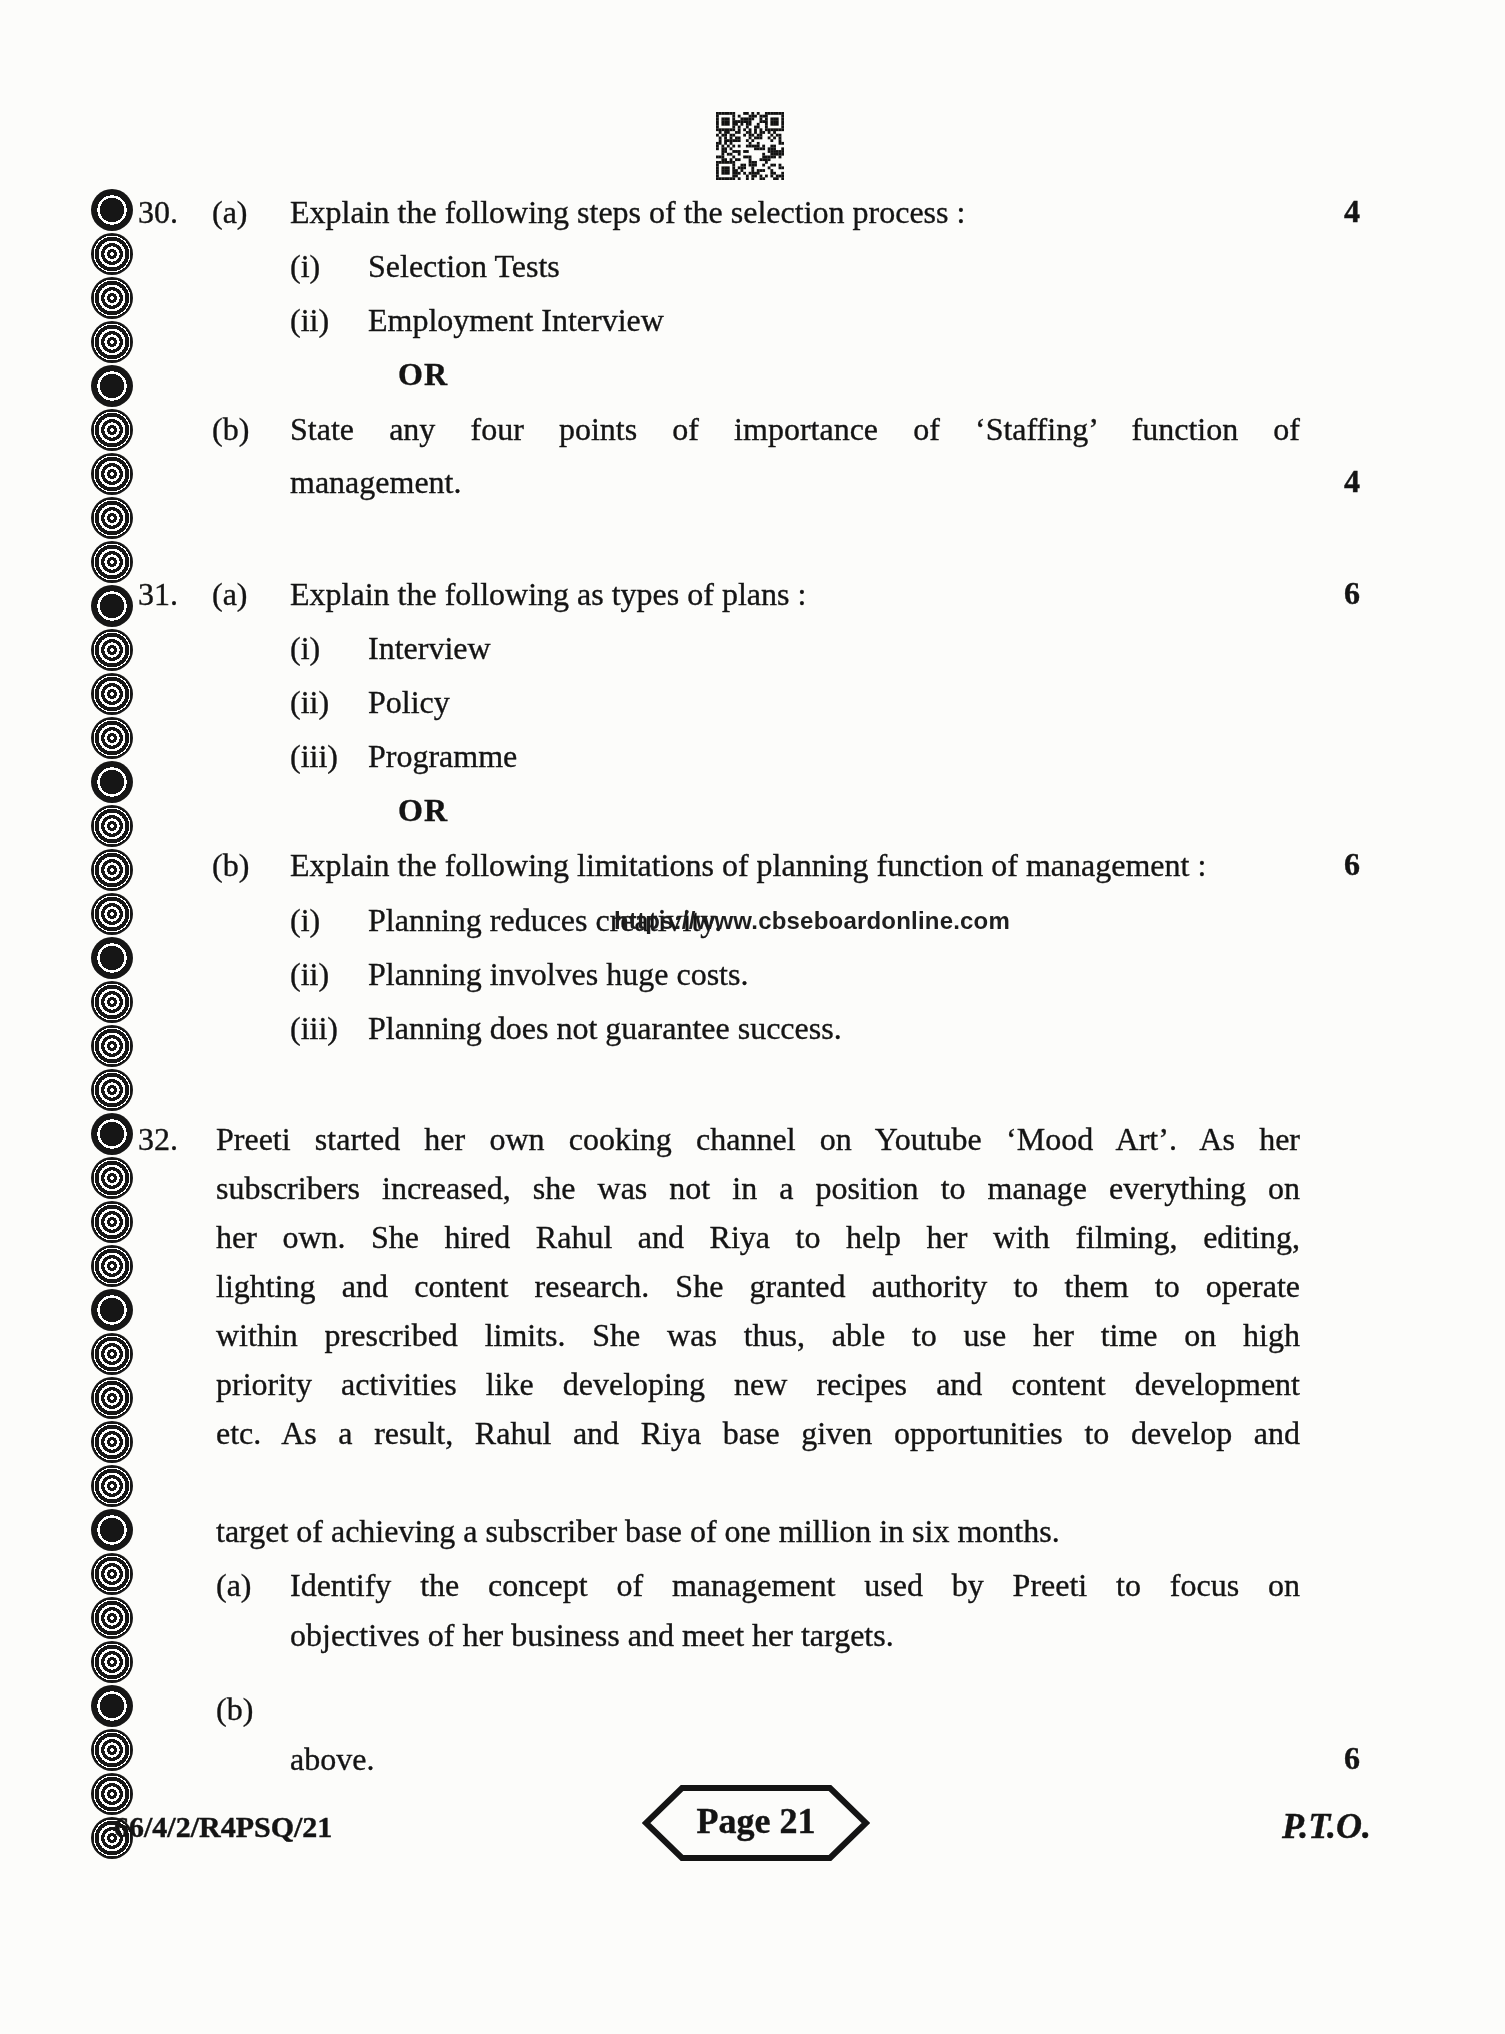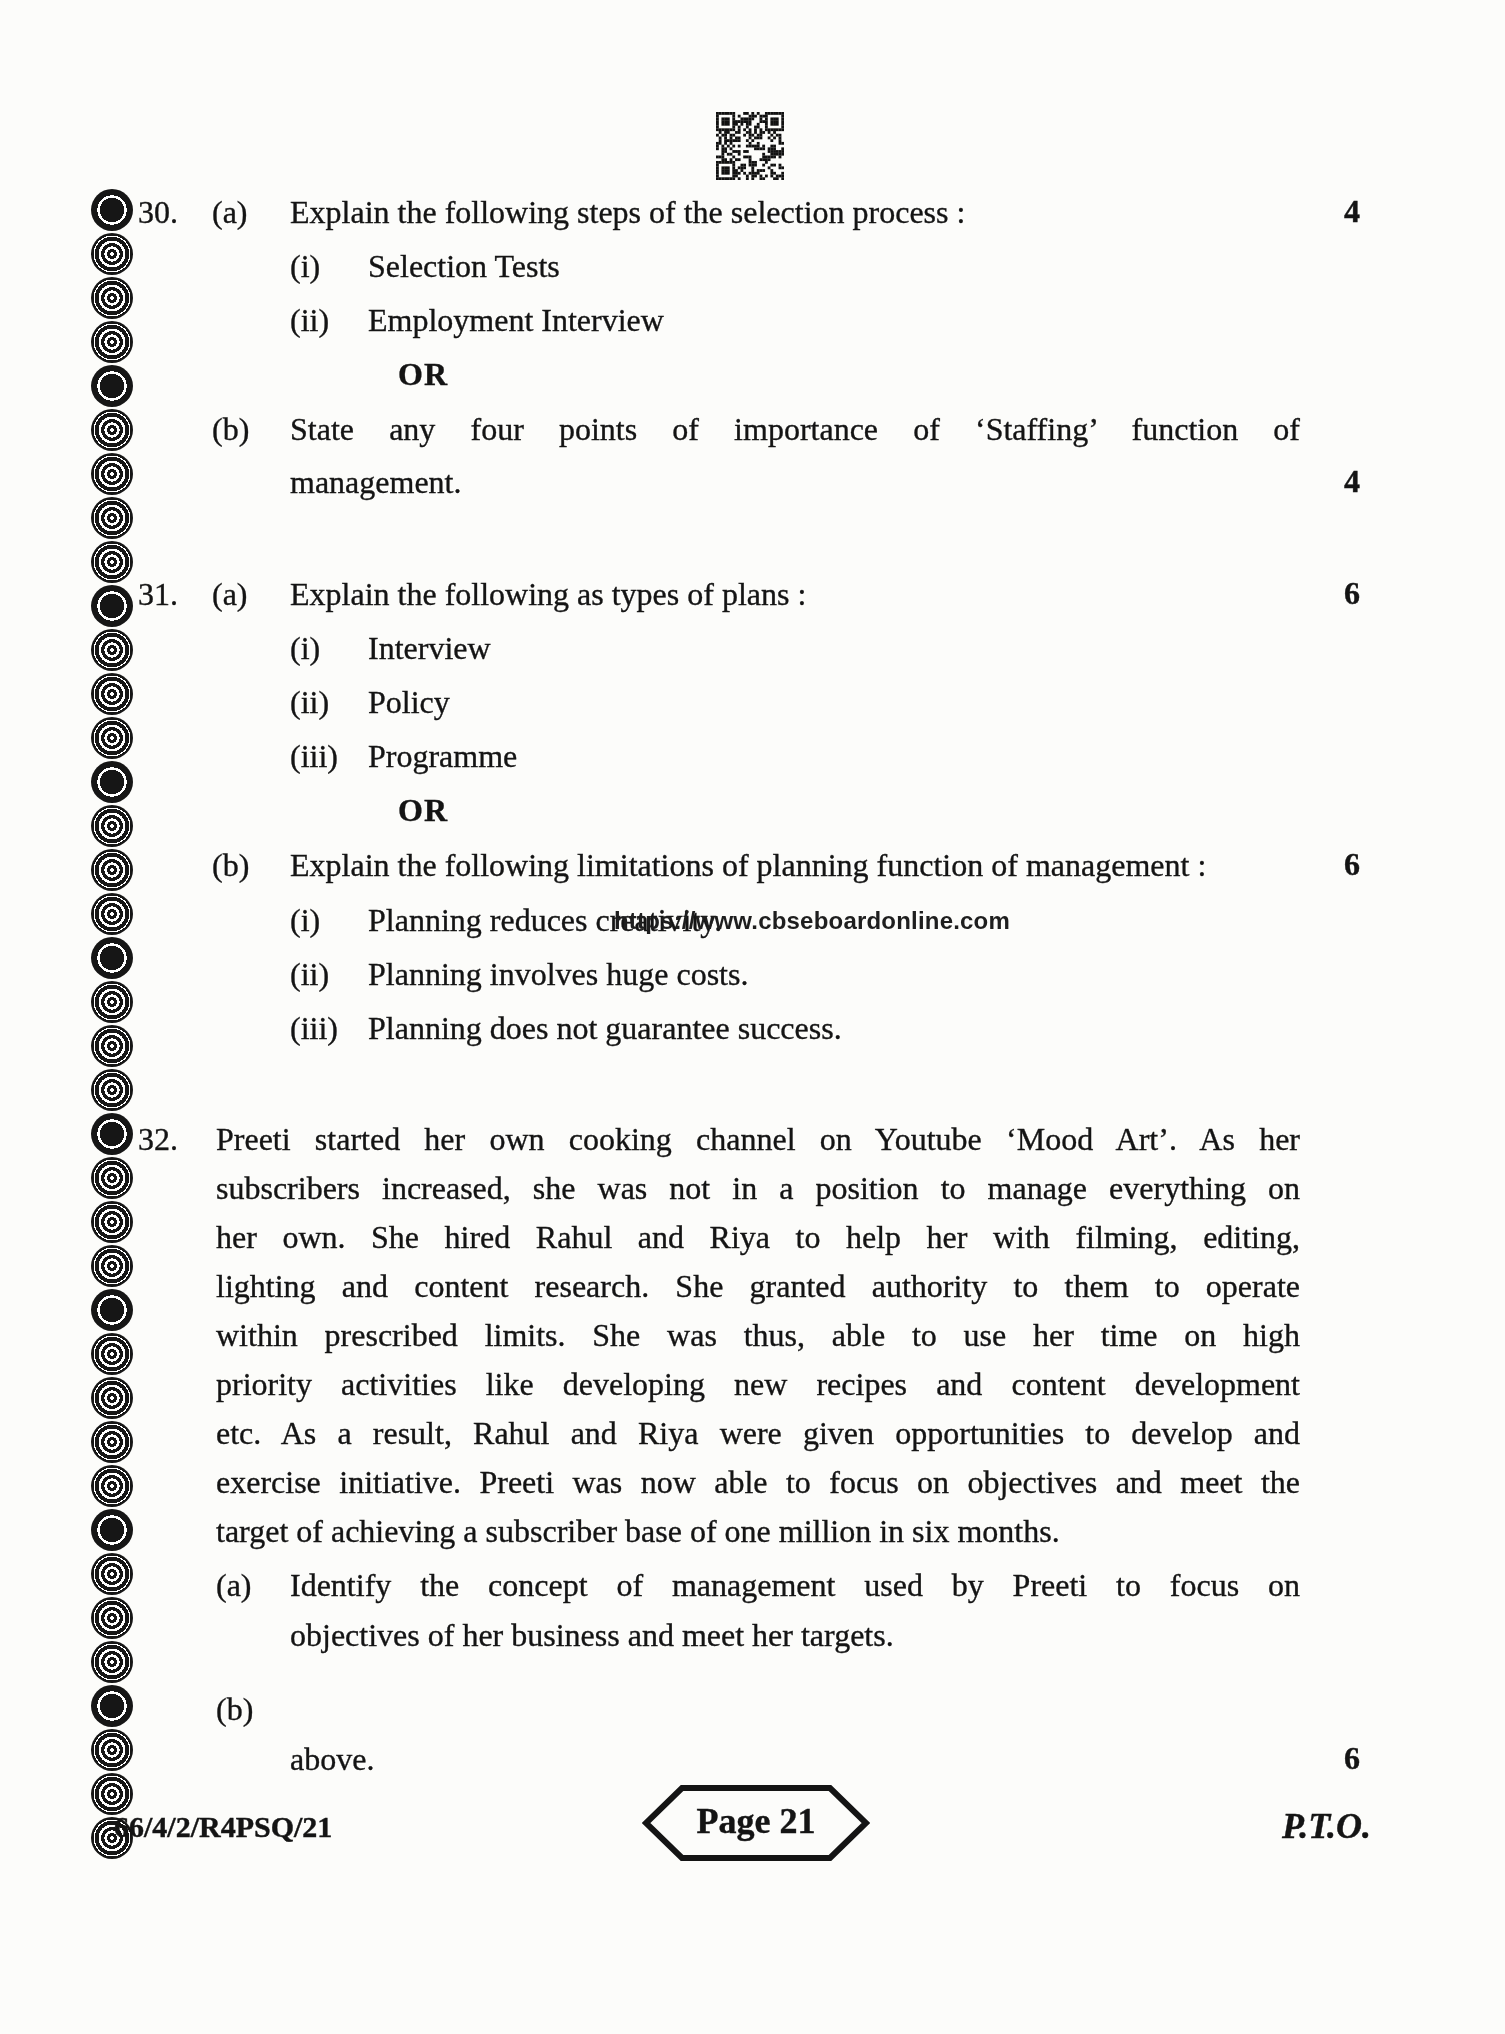--- a/index.html
+++ b/index.html
@@ -438,22 +438,21 @@
   <span class="t" style="left:290px;top:1009px">(iii)</span>
   <span class="t" style="left:368px;top:1009px">Planning does not guarantee success.</span>
 
   <span class="t qnum" style="left:138px;top:1120px">32.</span>
   <div class="t just" style="left:216px;top:1120px;width:1084px">Preeti started her own cooking channel on Youtube ‘Mood Art’. As her</div>
   <div class="t just" style="left:216px;top:1169px;width:1084px">subscribers increased, she was not in a position to manage everything on</div>
   <div class="t just" style="left:216px;top:1218px;width:1084px">her own. She hired Rahul and Riya to help her with filming, editing,</div>
   <div class="t just" style="left:216px;top:1267px;width:1084px">lighting and content research. She granted authority to them to operate</div>
   <div class="t just" style="left:216px;top:1316px;width:1084px">within prescribed limits. She was thus, able to use her time on high</div>
   <div class="t just" style="left:216px;top:1365px;width:1084px">priority activities like developing new recipes and content development</div>
-  <div class="t just" style="left:216px;top:1414px;width:1084px">etc. As a result, Rahul and Riya were given opportunities to develop and</div>
-  <div class="t just" style="left:216px;top:1463px;width:1084px">exercise initiative. Preeti was now able to focus on objectives and meet the</div>
+  <div class="t just" style="left:216px;top:1414px;width:1084px">etc. As a result, Rahul and Riya base given opportunities to develop and</div>
   <span class="t" style="left:216px;top:1512px">target of achieving a subscriber base of one million in six months.</span>
 
   <span class="t" style="left:216px;top:1566px">(a)</span>
   <div class="t just" style="left:290px;top:1566px;width:1010px">Identify the concept of management used by Preeti to focus on</div>
   <span class="t" style="left:290px;top:1616px">objectives of her business and meet her targets.</span>
 
   <span class="t" style="left:216px;top:1690px">(b)</span>
   <span class="t" style="left:290px;top:1740px">above.</span>
   <span class="marks" style="top:1740px">6</span>
 

